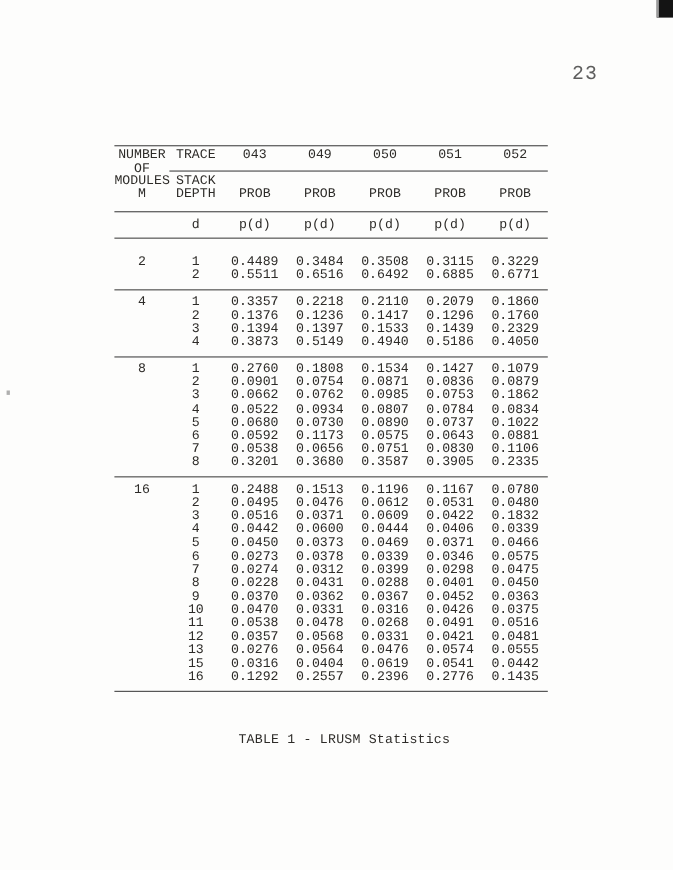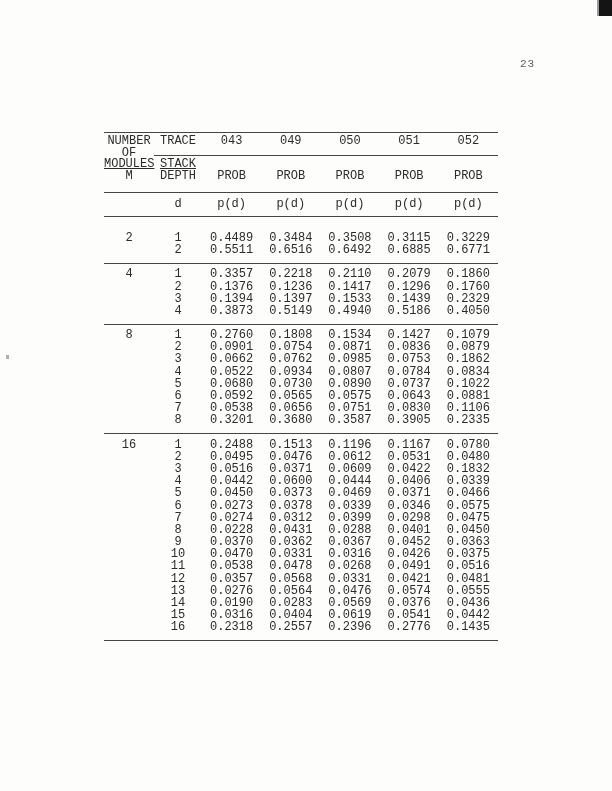--- a/index.html
+++ b/index.html
@@ -32,21 +32,21 @@
     top: 355px;
     width: 3px;
     height: 4px;
     background: #8d8d8d;
     opacity: 0.7;
   }
   .page-number {
     position: absolute;
     left: 520px;
     top: 58px;
-    font-size: 11px;
+    font-size: 18px;
     color: #5d5d5d;
     letter-spacing: 1px;
   }
   
   .table-wrap {
     position: absolute;
     left: 104px;
     top: 132px;
     width: 394px;
   }
@@ -65,21 +65,21 @@
     position: absolute;
     left: 0;
     right: 0;
     display: flex;
     height: 11px;
     line-height: 11px;
     white-space: nowrap;
   }
   .hrow-1 { top: 4px; }
   .hrow-2 { top: 15.5px; align-items: center; }
-  .hrow-3 { top: 27px; text-decoration: underline; }
+  .hrow-3 { top: 27px; }
   .hrow-4 { top: 39px; }
   .hrow-5 { top: 67px; }
   .cell   { display: block; text-align: center; white-space: nowrap; overflow: visible; }
   .col-m  { width: 50px; flex: none; }
   .col-d  { width: 48px; flex: none; }
   .col-p  { width: 59.2px; flex: none; }
   .tbody {
     position: absolute;
     left: 0;
     right: 0;
@@ -264,21 +264,21 @@
           <span class="cell col-p">0.0680</span>
           <span class="cell col-p">0.0730</span>
           <span class="cell col-p">0.0890</span>
           <span class="cell col-p">0.0737</span>
           <span class="cell col-p">0.1022</span>
         </div>
         <div class="brow">
           <span class="cell col-m"></span>
           <span class="cell col-d">6</span>
           <span class="cell col-p">0.0592</span>
-          <span class="cell col-p">0.0565</span>
+          <span class="cell col-p">0.1173</span>
           <span class="cell col-p">0.0575</span>
           <span class="cell col-p">0.0643</span>
           <span class="cell col-p">0.0881</span>
         </div>
         <div class="brow">
           <span class="cell col-m"></span>
           <span class="cell col-d">7</span>
           <span class="cell col-p">0.0538</span>
           <span class="cell col-p">0.0656</span>
           <span class="cell col-p">0.0751</span>
@@ -407,44 +407,36 @@
           <span class="cell col-m"></span>
           <span class="cell col-d">13</span>
           <span class="cell col-p">0.0276</span>
           <span class="cell col-p">0.0564</span>
           <span class="cell col-p">0.0476</span>
           <span class="cell col-p">0.0574</span>
           <span class="cell col-p">0.0555</span>
         </div>
         <div class="brow">
           <span class="cell col-m"></span>
-          <span class="cell col-d">14</span>
-          <span class="cell col-p">0.0190</span>
-          <span class="cell col-p">0.0283</span>
-          <span class="cell col-p">0.0569</span>
-          <span class="cell col-p">0.0376</span>
-          <span class="cell col-p">0.0436</span>
-        </div>
-        <div class="brow">
-          <span class="cell col-m"></span>
           <span class="cell col-d">15</span>
           <span class="cell col-p">0.0316</span>
           <span class="cell col-p">0.0404</span>
           <span class="cell col-p">0.0619</span>
           <span class="cell col-p">0.0541</span>
           <span class="cell col-p">0.0442</span>
         </div>
         <div class="brow">
           <span class="cell col-m"></span>
           <span class="cell col-d">16</span>
-          <span class="cell col-p">0.2318</span>
+          <span class="cell col-p">0.1292</span>
           <span class="cell col-p">0.2557</span>
           <span class="cell col-p">0.2396</span>
           <span class="cell col-p">0.2776</span>
           <span class="cell col-p">0.1435</span>
         </div>
         <div class="grule"></div>
       </div>
 
   </div>
 
+  <div class="caption">TABLE 1 - LRUSM Statistics</div>
 
 </div>
 
 </body></html>

